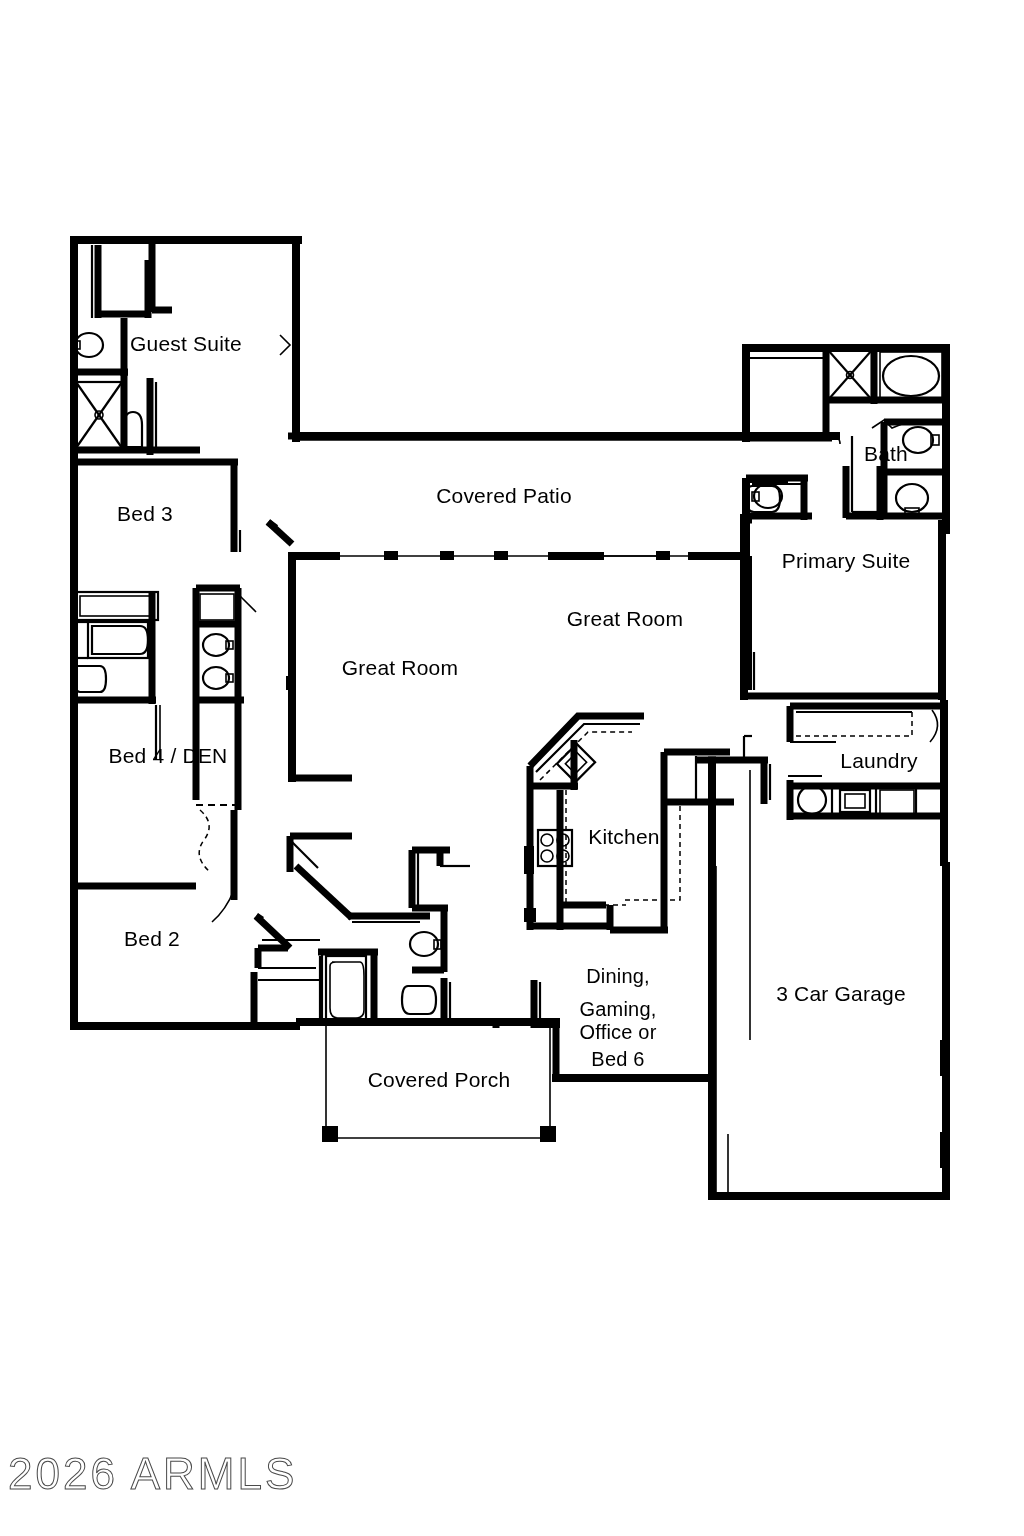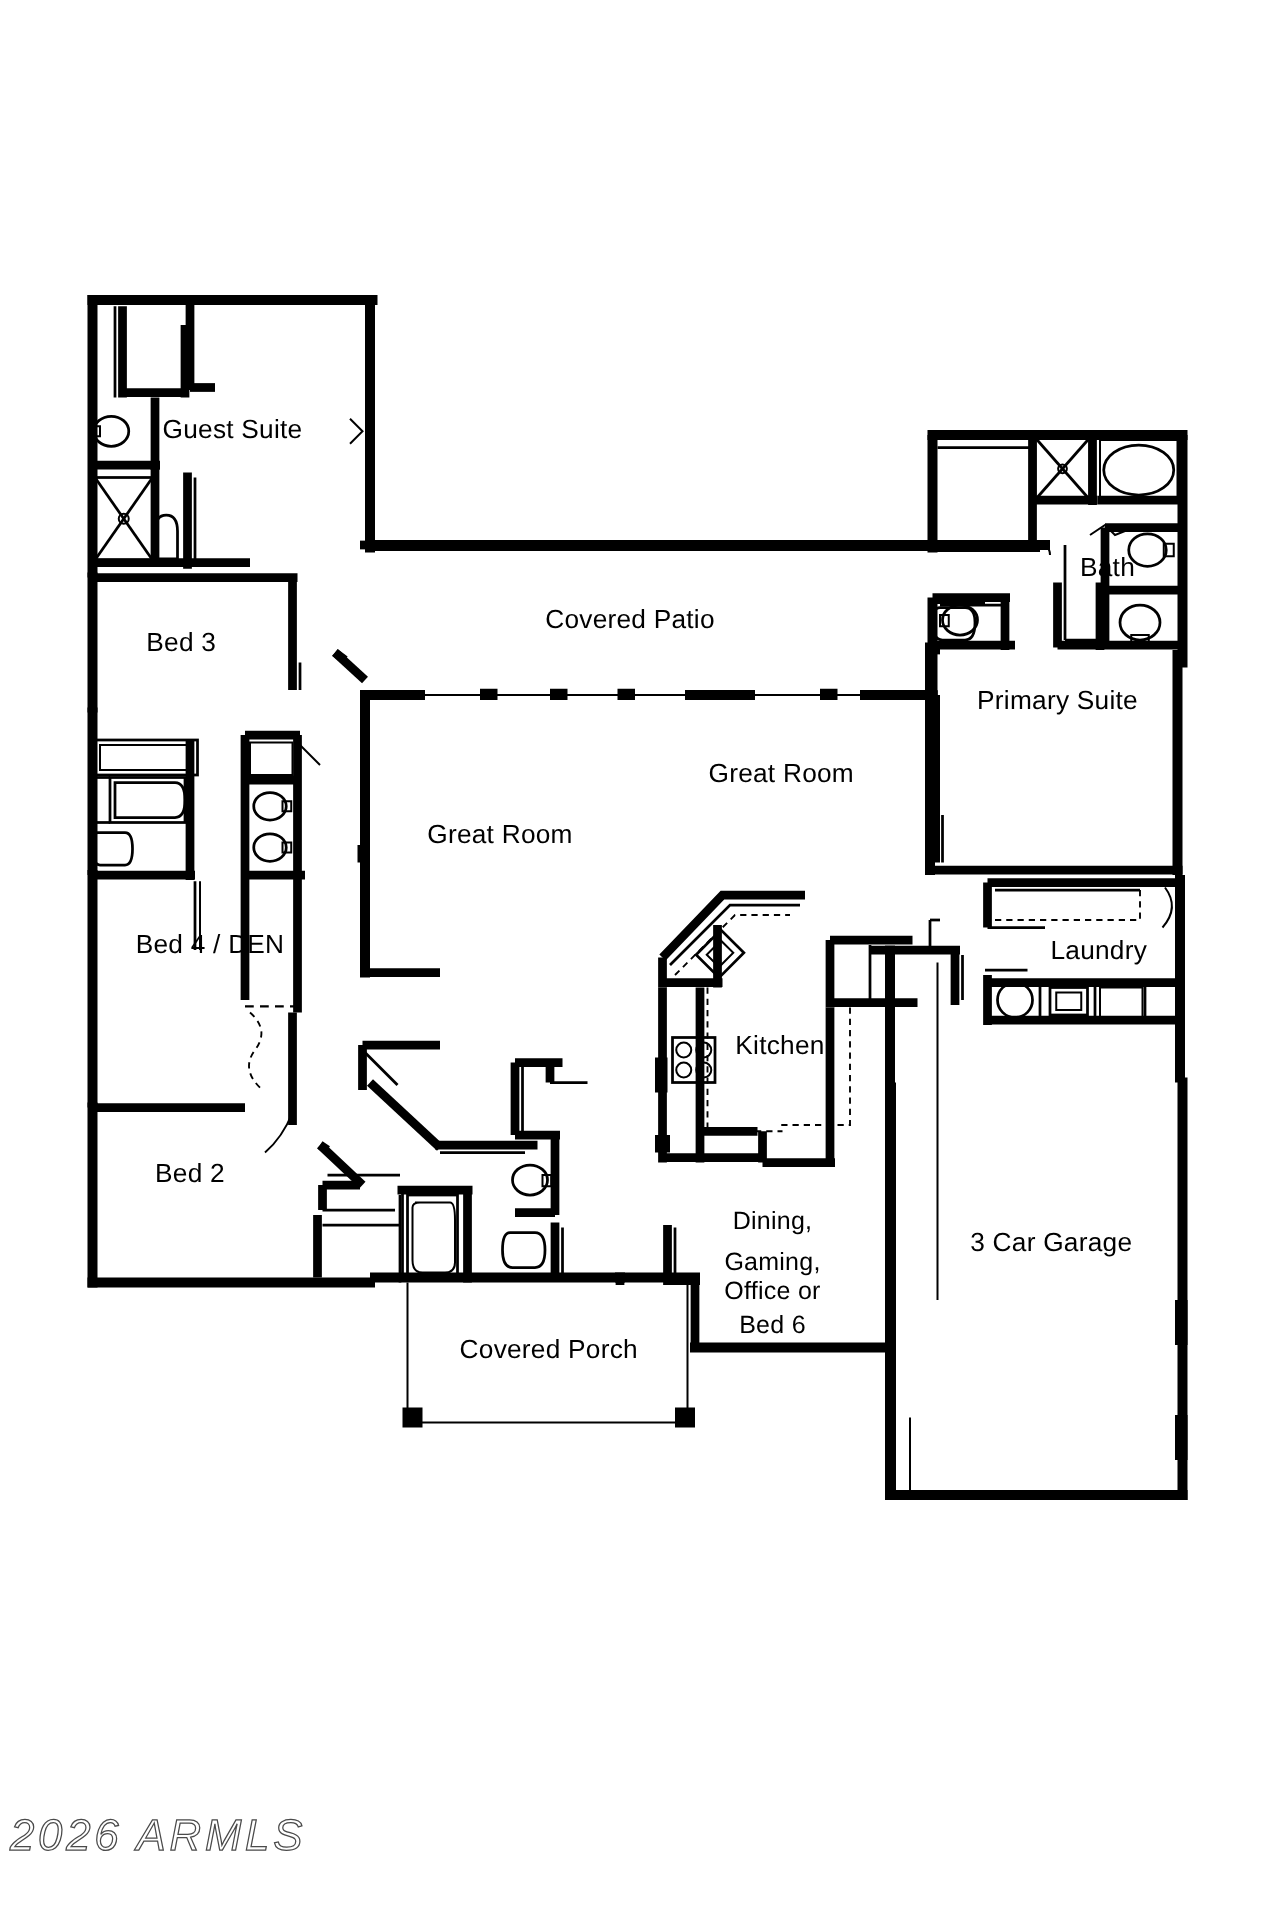--- a/index.html
+++ b/index.html
@@ -65,28 +65,27 @@
     stroke: #000000;
     stroke-width: 1.5;
     stroke-dasharray: 5 4;
   }
   .solid-fill { fill: #000000; stroke: none; }
   .watermark {
     position: absolute;
     left: 8px;
     top: 1449px;
     font-family: "Liberation Sans", sans-serif;
-    font-size: 35px;
+    font-size: 44px;
     letter-spacing: 3px;
     color: transparent;
     -webkit-text-stroke: 1px #4a4a4a;
     text-shadow: 0 1px 0 rgba(255,255,255,0.9);
     white-space: nowrap;
     user-select: none;
-    font-style: italic;
   }
 </style>
 </head>
 <body>
 
 <div id="plan-root">
   <svg class="floorplan" viewBox="0 0 1024 1536" xmlns="http://www.w3.org/2000/svg">
 
     <g>
 

